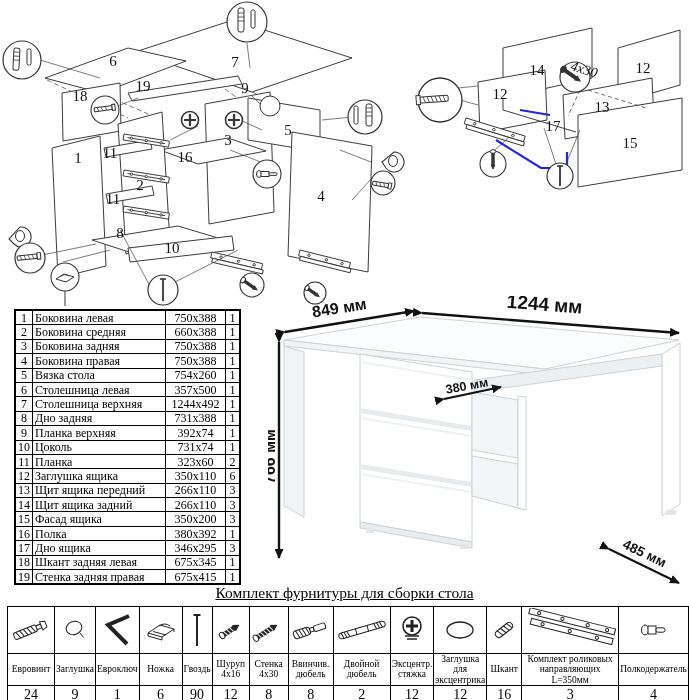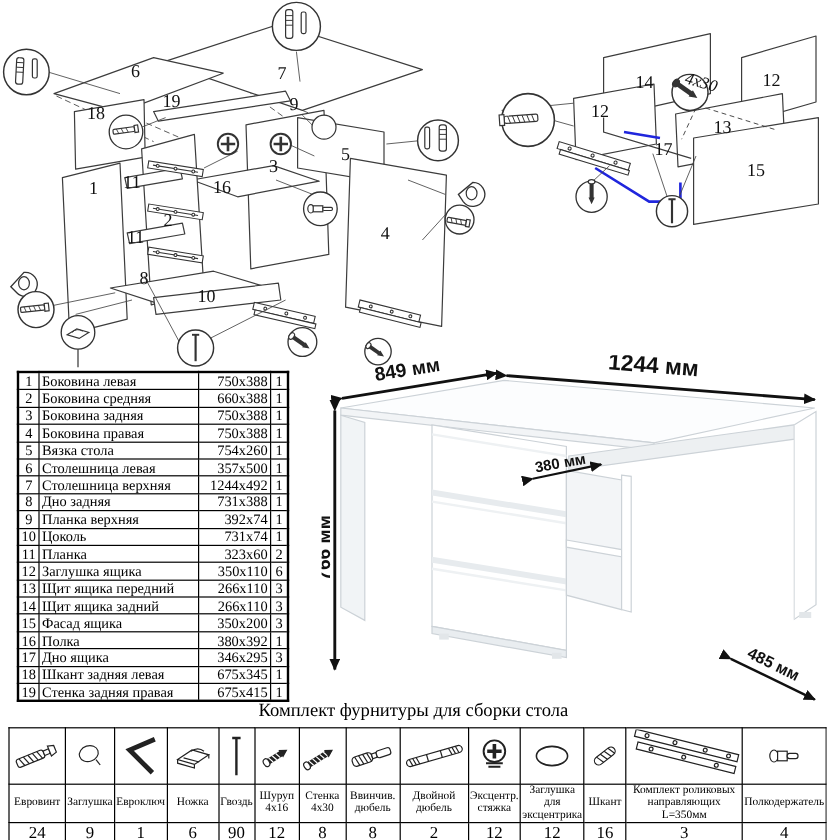--- a/index.html
+++ b/index.html
@@ -12,26 +12,26 @@
           color:#111;white-space:nowrap;}
   .plabel.note{font-style:italic;font-size:14px;transform:translate(-50%,-50%) rotate(16deg);}
   
   table{border-collapse:collapse;}
   #parts-table{position:absolute;left:14px;top:309px;}
   #parts-table td{border:1px solid #000;height:13.4px;padding:0 2px;
                   font:12px/1 "Liberation Serif",serif;white-space:nowrap;}
   #parts-table td.n{width:16px;text-align:center;padding:0;}
   #parts-table td.name{width:128px;}
   #parts-table td.name.c{}
-  #parts-table td.size{width:55px;text-align:right;}
+  #parts-table td.size{width:55px;text-align:center;}
   #parts-table td.q{width:13px;text-align:center;padding:0;}
   #parts-table{border:2px solid #000;}
   
   #kit-title{position:absolute;left:0;top:584px;width:689px;text-align:center;
-             font:15.5px "Liberation Serif",serif;}
+             font:15.5px "Liberation Serif",serif;text-decoration:underline;}
   #hardware-table{position:absolute;left:7px;top:606px;width:676px;border:1.5px solid #000;}
   #hardware-table td{border:1px solid #000;text-align:center;vertical-align:middle;padding:0;}
   #hardware-table tr.icons td{height:46px;}
   #hardware-table tr.names td{height:21px;font:9.5px/1.08 "Liberation Serif",serif;padding:0 1px;}
   #hardware-table tr.qtys td{height:18px;font:14px "Liberation Serif",serif;}
   #hardware-table svg{margin:0 auto;}
 </style>
 </head>
 <body>
 

